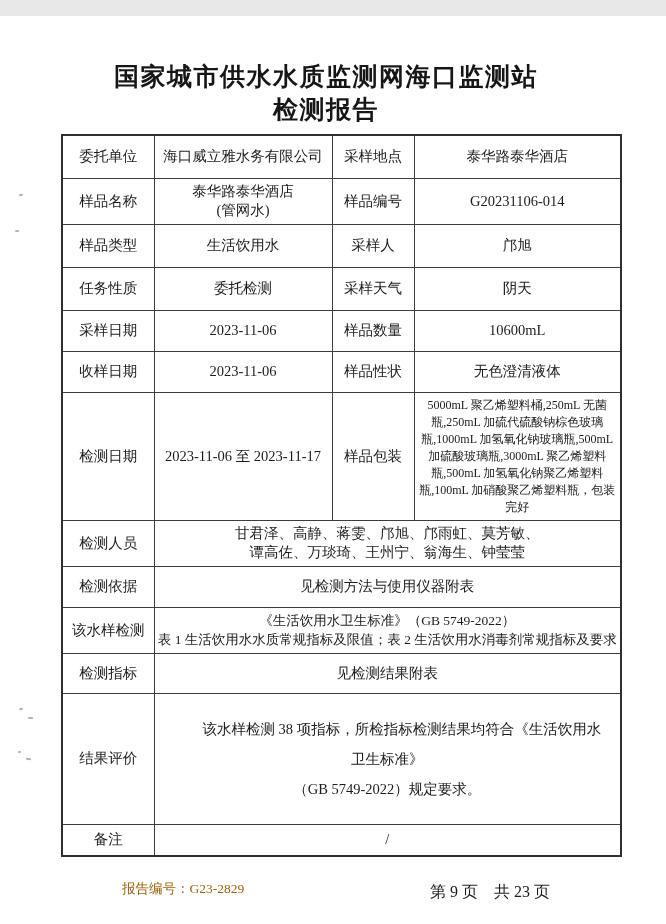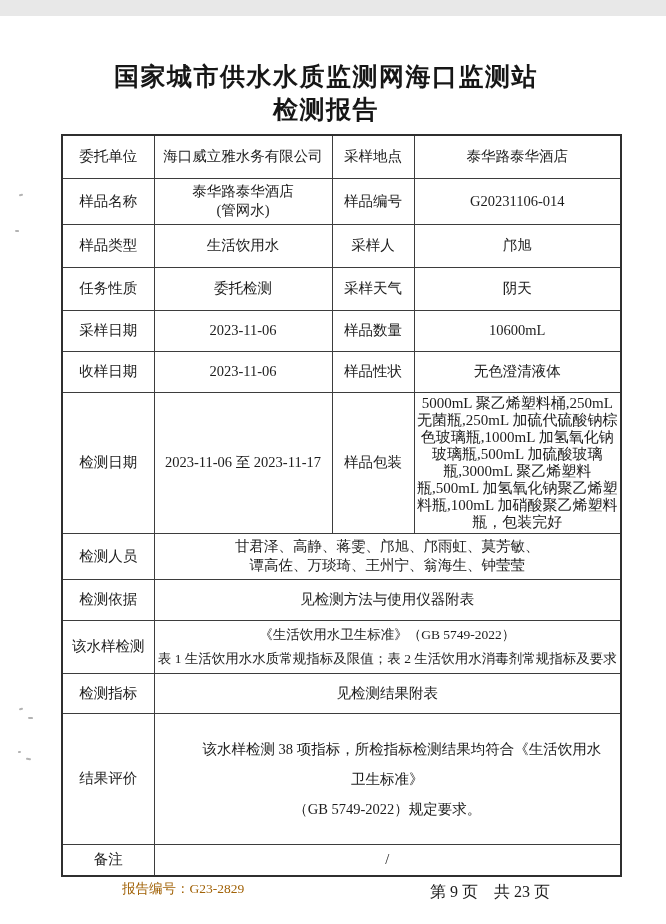--- a/index.html
+++ b/index.html
@@ -29,23 +29,23 @@
     text-align:center; vertical-align:middle;
     font-size:14.5px; padding:2px 4px;
     color:#1c1c1c;
   }
   .pre { white-space:pre-line; }
   tr.r1 td{height:43px} tr.r2 td{height:46px} tr.r3 td{height:43px}
   tr.r4 td{height:43px} tr.r5 td{height:41px} tr.r6 td{height:41px}
   tr.r7 td{height:128px} tr.r8 td{height:46px} tr.r9 td{height:41px}
   tr.r10 td{height:46px} tr.r11 td{height:40px} tr.r12 td{height:131px}
   tr.r13 td{height:32px}
-  td.pack { font-size:15px; line-height:17px; padding:2px 2px; }
+  td.pack { font-size:12px; line-height:17px; padding:2px 2px; }
   tr.r8 td.val { line-height:19.5px; }
-  tr.r10 td.val { font-size:13.5px; line-height:24px; padding:2px 2px; }
+  tr.r10 td.val { font-size:13.5px; line-height:19px; padding:2px 2px; }
   tr.r12 td.val {
     text-align:center; padding:0 13px;
     line-height:30px; font-size:14.5px;
   }
   .footer-left {
     position:absolute; left:122px; top:864px;
     font-size:13.5px; white-space:pre; color:#a16207;
   }
   .footer-right {
     position:absolute; left:430px; top:866px;

